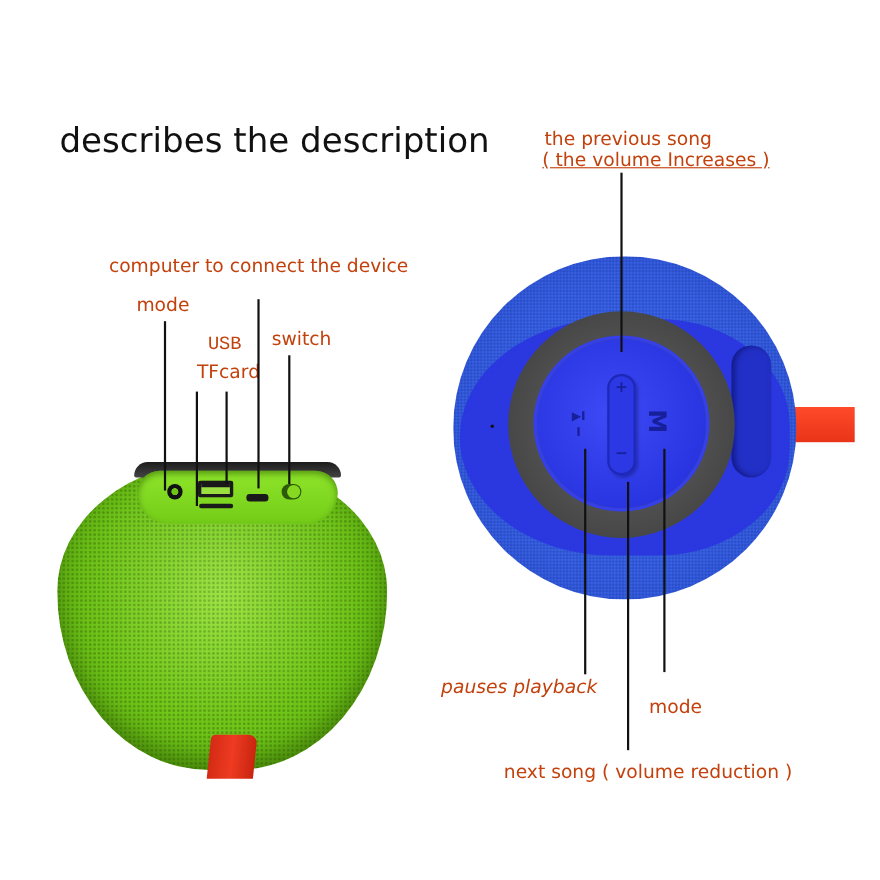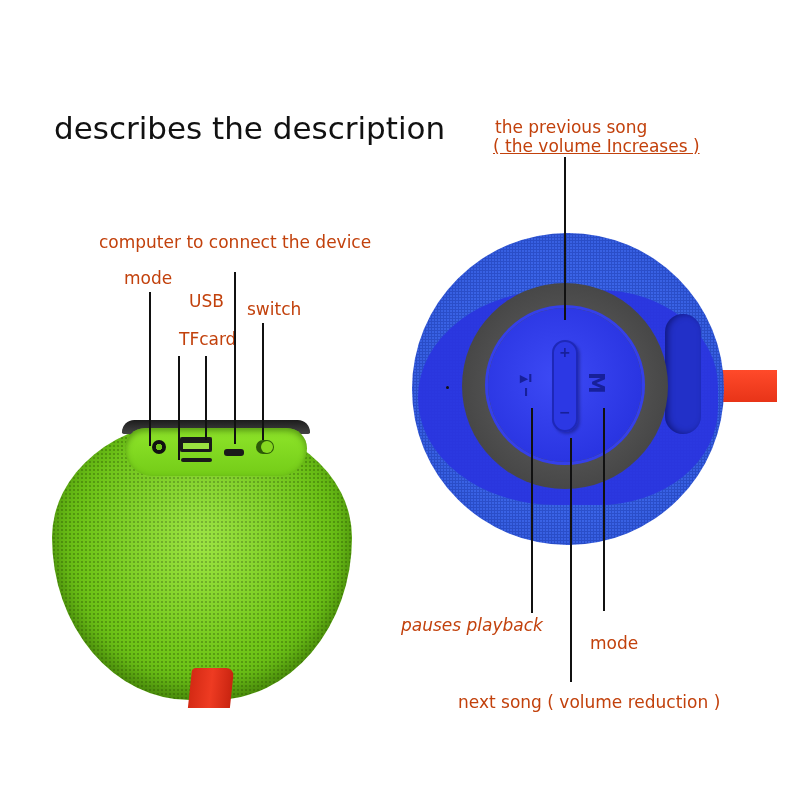--- a/index.html
+++ b/index.html
@@ -64,21 +64,21 @@
   <div class="port-audio"></div>
   <div class="port-usb"></div>
   <div class="port-tf"></div>
   <div class="port-micro"></div>
   <div class="port-switch"></div>
   <div class="green-strap"></div>
 </div>
 
 <div class="label" style="left:99px; top:234px;">computer to connect the device</div>
 <div class="label" style="left:124px; top:270px;">mode</div>
-<div class="label" style="left:189px; top:293px;">USB</div>
+<div class="label" style="left:189px; top:305px;font-family:Liberation Mono, monospace;">USB</div>
 <div class="label" style="left:160px; top:331px;margin-left:19px;">TFcard</div>
 <div class="label" style="left:247px; top:301px;">switch</div>
 
 <div class="vline" style="left:149px; top:292px; height:154px;"></div>
 <div class="vline" style="left:178px; top:356px; height:104px;"></div>
 <div class="vline" style="left:205px; top:356px; height:84px;"></div>
 <div class="vline" style="left:234px; top:272px; height:172px;"></div>
 <div class="vline" style="left:262px; top:323px; height:117px;"></div>
 
 <div>

